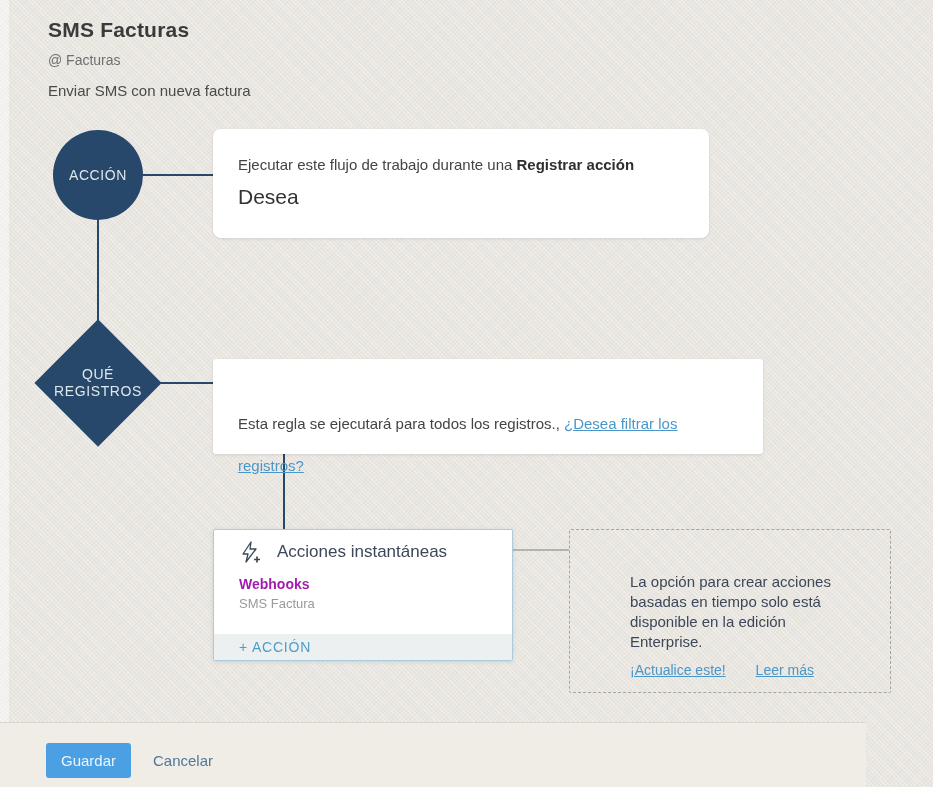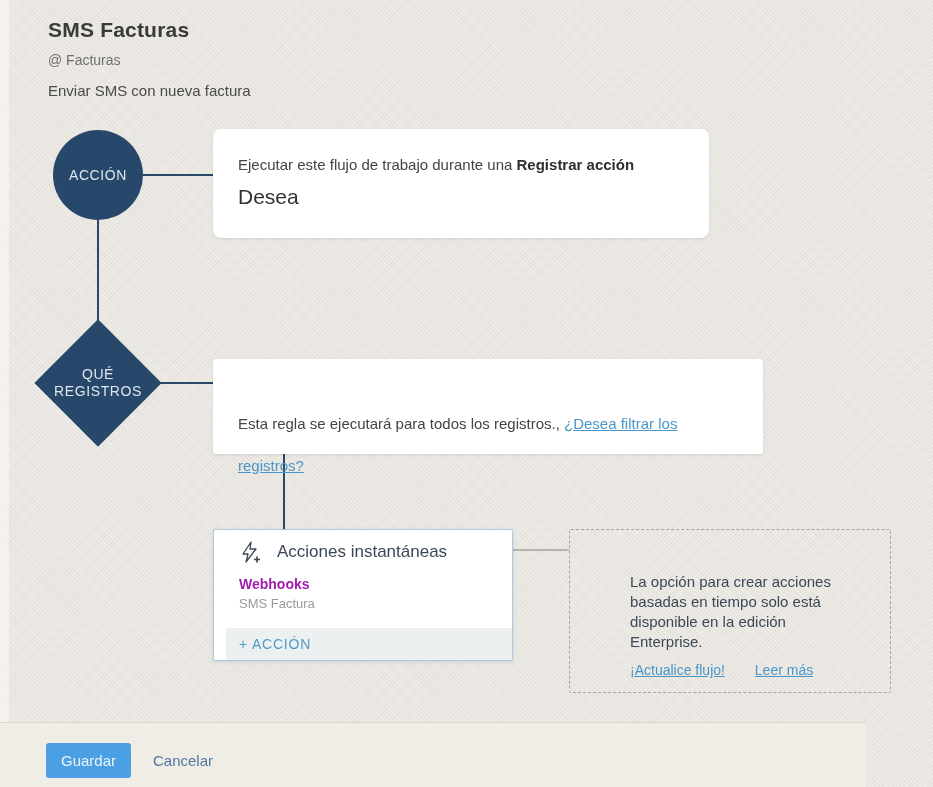--- a/index.html
+++ b/index.html
@@ -59,22 +59,22 @@
   .instant-box{
     position:absolute; left:213px; top:529px; width:300px; height:132px;
     background:#fff; border:1px solid #aecbdd; border-radius:2px;
     box-shadow:0 1px 4px rgba(70,110,140,.18); overflow:hidden;
   }
   .instant-header{ position:absolute; left:24px; top:10px; display:flex; align-items:center; gap:15px; }
   .instant-title{ font-size:17px; color:#3c4858; }
   .instant-item-type{ position:absolute; left:25px; top:46px; font-size:14px; font-weight:bold; color:#a21caf; }
   .instant-item-name{ position:absolute; left:25px; top:66px; font-size:13px; color:#9a9a9a; }
   .instant-footer{
-    position:absolute; left:12px; bottom:0; width:100%; height:32px; background:#edf0f1;
-    display:flex; align-items:center; padding-left:13px;
+    position:absolute; left:0; bottom:0; width:100%; height:26px; background:#edf0f1;
+    display:flex; align-items:center; padding-left:25px;
   }
   .add-action{ font-size:14px; color:#4f9bc8; letter-spacing:.8px; text-decoration:none; cursor:pointer; }
 
   
   .sched-box{
     position:absolute; left:569px; top:529px; width:322px; height:164px;
     border:1px dashed #a7a5a1; border-radius:2px;
   }
   .sched-header{ position:absolute; left:25px; top:11px; display:flex; align-items:center; gap:16px; }
   .sched-title{ font-size:17px; color:#3c4858; }
@@ -146,21 +146,21 @@
   <div class="instant-item-type">Webhooks</div>
   <div class="instant-item-name">SMS Factura</div>
   <div class="instant-footer">
     <a class="add-action">+ ACCIÓN</a>
   </div>
 </div>
 
 <div class="sched-box">
   <div class="sched-message">La opción para crear acciones basadas en tiempo solo está disponible en la edición Enterprise.</div>
   <div class="sched-links">
-    <a class="link">¡Actualice flujo!</a>
+    <a class="link">¡Actualice este!</a>
     <a class="link">Leer más</a>
   </div>
 </div>
 
 <div class="footer-bar">
   <button class="save-btn">Guardar</button>
   <a class="cancel-link">Cancelar</a>
 </div>
 
 </body></html>

